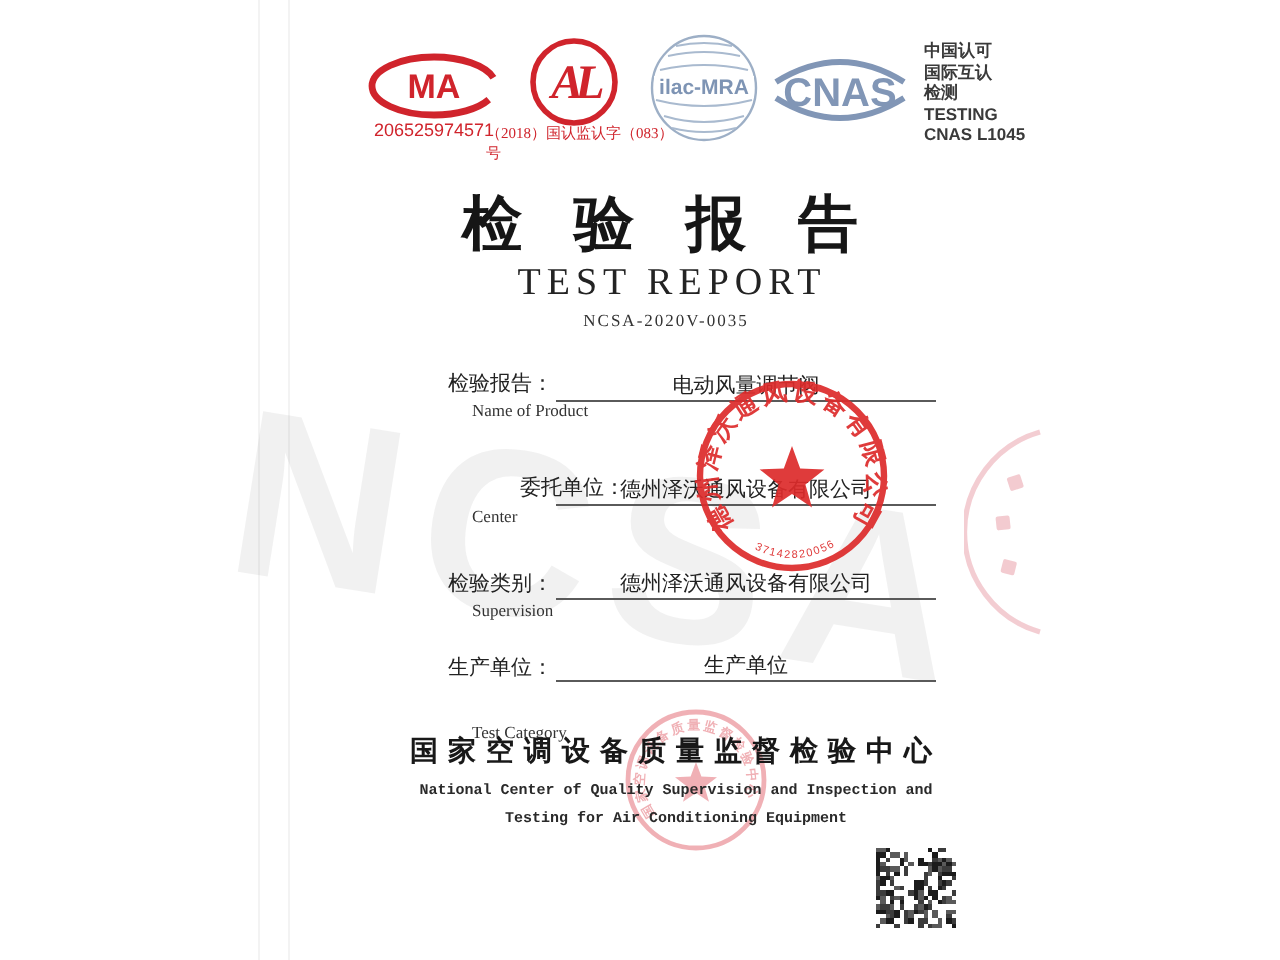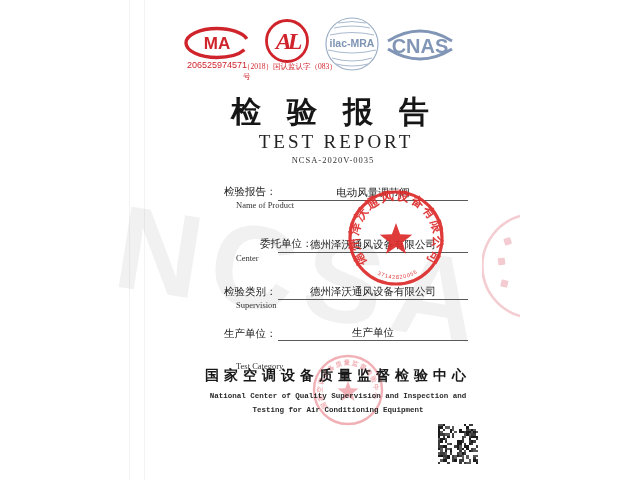--- a/index.html
+++ b/index.html
@@ -104,20 +104,27 @@
     <rect x="3" y="22" width="50" height="11" fill="#ffffff"></rect>
     <text x="28" y="31" text-anchor="middle" font-family="Liberation Sans, sans-serif" font-size="10.5" font-weight="bold" fill="#7e94b4">ilac-MRA</text>
   </svg>
 
   <svg class="logo cnas-svg" width="74" height="40" viewBox="0 0 74 40">
     <path d="M 5,16 Q 37,-4 69,16" fill="none" stroke="#8196b6" stroke-width="3"></path>
     <path d="M 5,24 Q 37,44 69,24" fill="none" stroke="#8196b6" stroke-width="3"></path>
     <text x="37" y="28" text-anchor="middle" font-family="Liberation Sans, sans-serif" font-size="20" font-weight="bold" fill="#8196b6">CNAS</text>
   </svg>
 
+  <div class="accred">
+    <div>中国认可</div>
+    <div>国际互认</div>
+    <div>检测</div>
+    <div>TESTING</div>
+    <div>CNAS L1045</div>
+  </div>
 
   <div class="title-cn">检验报告</div>
   <div class="title-en">TEST REPORT</div>
   <div class="report-no">NCSA-2020V-0035</div>
 
   <div class="field r1">
     <div class="f-label-cn">检验报告：</div>
     <div class="f-label-en">Name of Product</div>
     <div class="f-line"></div>
     <div class="f-value">电动风量调节阀</div>

